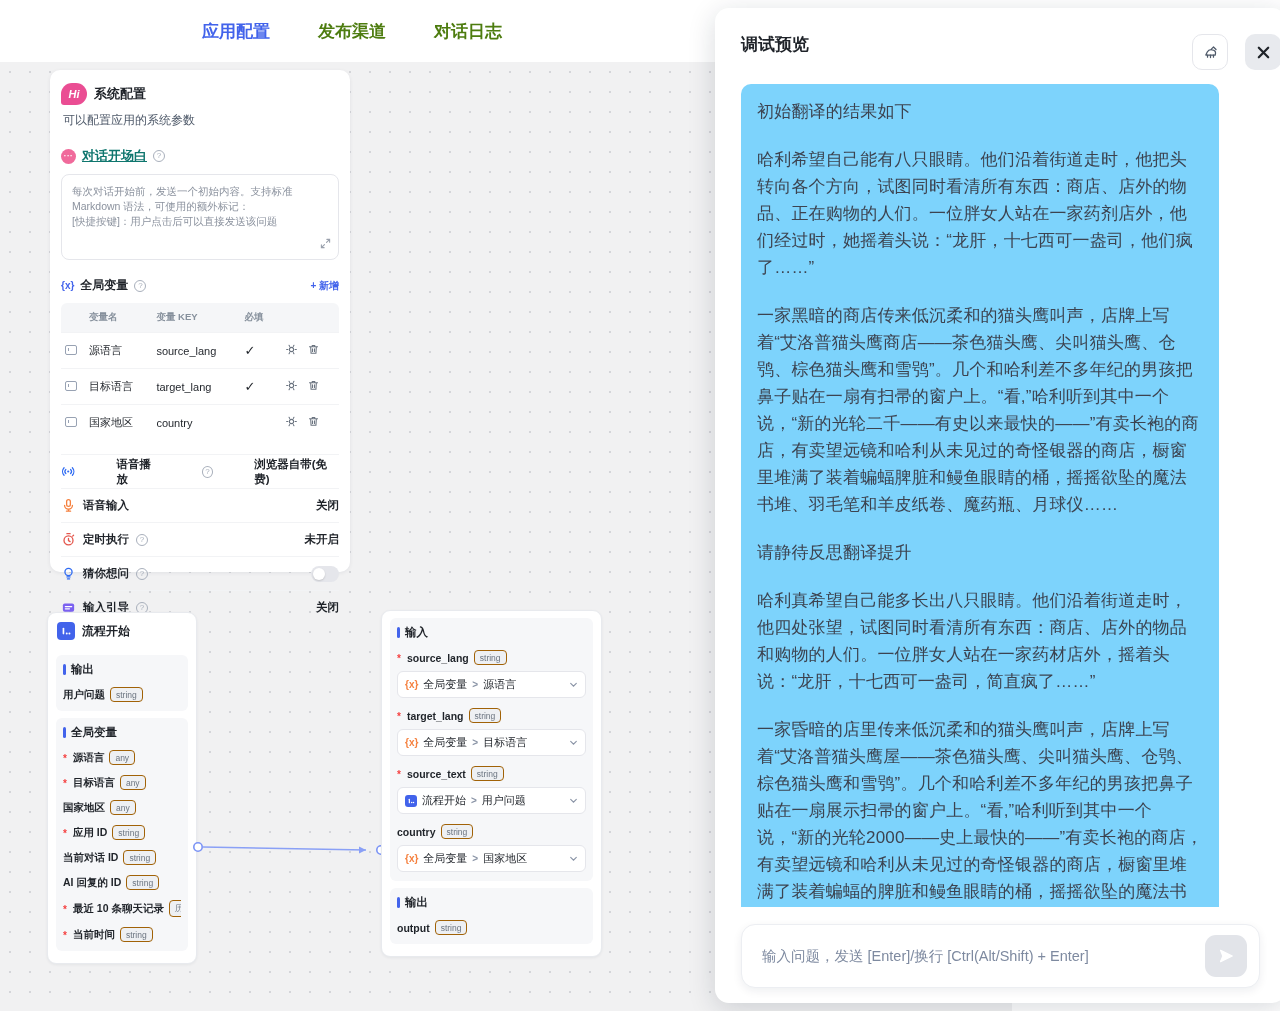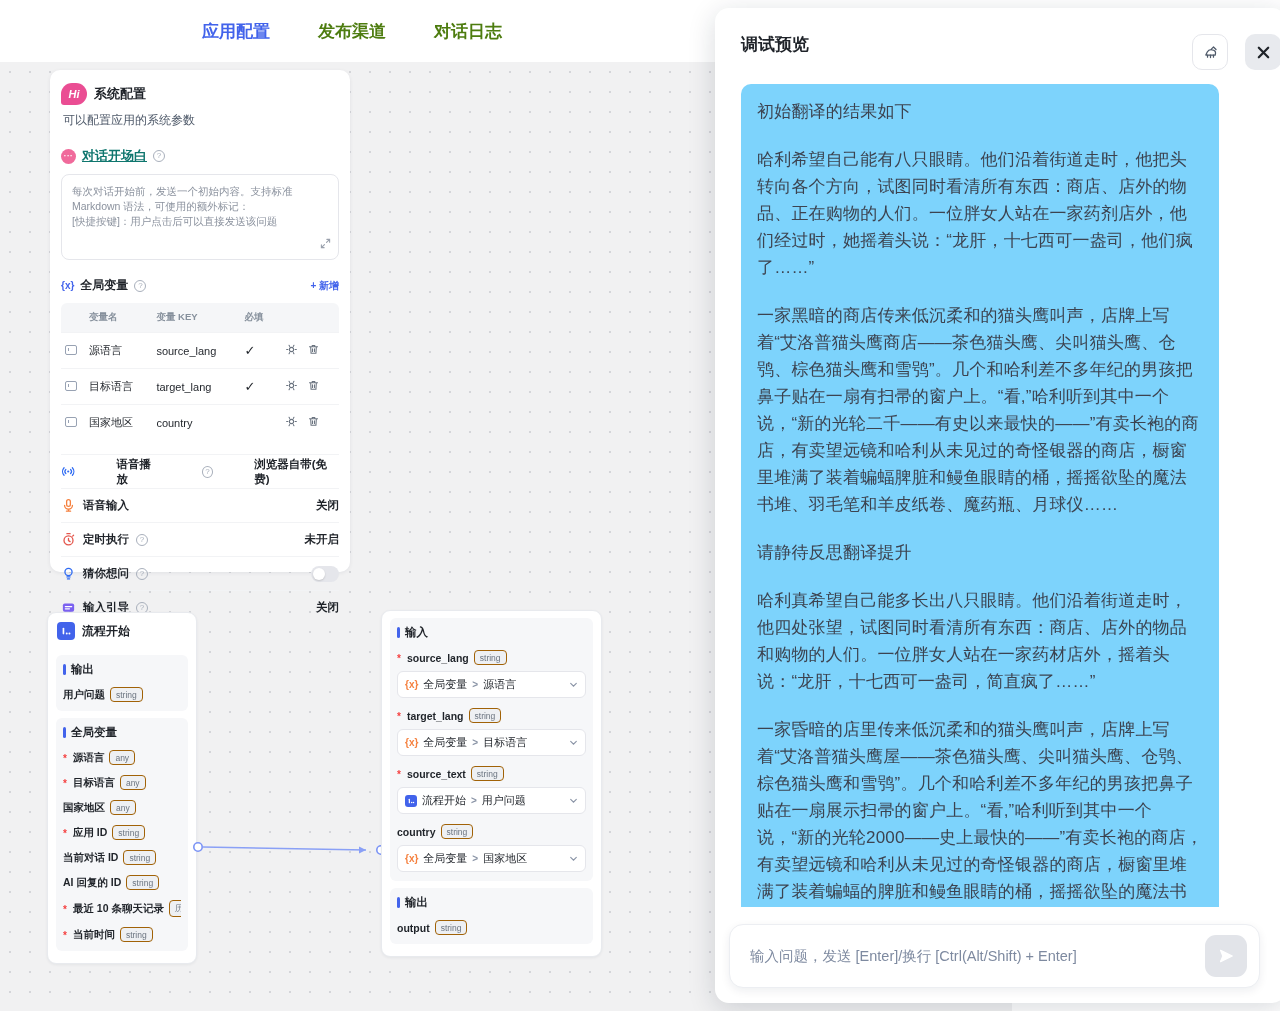--- a/index.html
+++ b/index.html
@@ -110,21 +110,21 @@
   .icon-btn { position:absolute; width:36px; height:36px; border-radius:10px; display:flex;
     align-items:center; justify-content:center; cursor:pointer; top:26px; }
   .btn-broom { right:58px; border:1px solid #e5e6eb; background:#fff; color:#4e5969; }
   .btn-close { right:5px; background:#e8eaee; color:#1f2329; }
 
   .chat-area { position:absolute; top:74px; left:0; right:0; bottom:96px; overflow:hidden; padding:2px 26px 0; }
   .bubble { background:#7dd3fc; border-radius:10px; padding:14px 16px 16px; width:478px; }
   .bubble p { font-size:17px; line-height:27px; color:#3c4350; margin:0 0 21px; letter-spacing:.2px; }
   .bubble p:last-child { margin-bottom:0; }
 
-  .chat-input { position:absolute; left:14px; right:26px; bottom:15px; height:64px; background:#fff;
+  .chat-input { position:absolute; left:26px; right:26px; bottom:15px; height:64px; background:#fff;
     border:1px solid #eceef2; border-radius:14px; box-shadow:0 3px 10px rgba(20,30,50,.07);
     display:flex; align-items:center; padding:0 12px 0 20px; }
   .chat-input input { flex:1; border:0; outline:0; font-size:14.5px; color:#1f2329; background:transparent;
     font-family:"Liberation Sans","DejaVu Sans",sans-serif; }
   .chat-input input::placeholder { color:#7e8aa0; }
   .send-btn { width:42px; height:42px; border-radius:11px; background:#e2e4e9; display:flex;
     align-items:center; justify-content:center; cursor:pointer; flex:0 0 auto; }
 </style>
 </head>
 <body>

